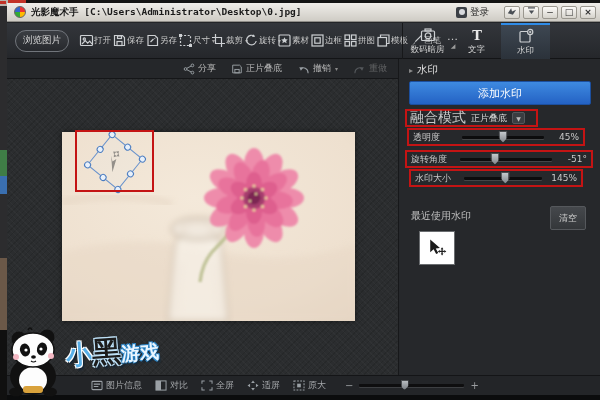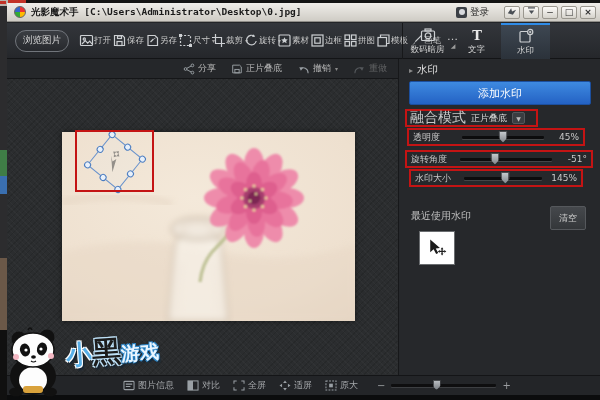--- a/index.html
+++ b/index.html
@@ -119,21 +119,21 @@
   .recent-label { position:absolute; left:12px; top:150px; color:#c0c0c0; font-size:10px; }
   .clear-btn { position:absolute; right:14px; top:147px; width:36px; height:24px;
     background:linear-gradient(#45484c,#34373a); border:1px solid #55585c; border-radius:2px;
     color:#ccc; font-size:9px; display:flex; align-items:center; justify-content:center; }
   .recent-thumb { position:absolute; left:20px; top:172px; width:36px; height:34px;
     background:#fff; border:1px solid #6a6d70; display:flex; align-items:center; justify-content:center; }
 
   
   .bottombar { position:absolute; left:0; bottom:5px; width:593px; height:20px;
     background:#232528; border-top:1px solid #141517; display:flex; align-items:center;
-    padding-left:116px; gap:13px; }
+    padding-left:84px; gap:13px; }
   .bb-item { display:flex; align-items:center; gap:3px; color:#a5a8ab; font-size:9px; white-space:nowrap; }
   .zoom-group { display:flex; align-items:center; gap:6px; margin-left:6px; }
   .zoom-sign { color:#9a9da0; font-size:10px; }
   .z-track { position:relative; width:105px; height:3px; background:#0e0e0f;
     box-shadow:0 1px 0 rgba(255,255,255,0.12); border-radius:1px; }
   .z-thumb { position:absolute; top:-4px; width:8px; height:10px; transform:translateX(-50%);
     background:linear-gradient(#b8bcc0,#7e8388); border:1px solid #4a4d50;
     clip-path:polygon(0 0,100% 0,100% 58%,50% 100%,0 58%); }
   .bottom-strip { position:absolute; left:0; bottom:0; width:593px; height:5px; background:#0b0c0d; }
 

